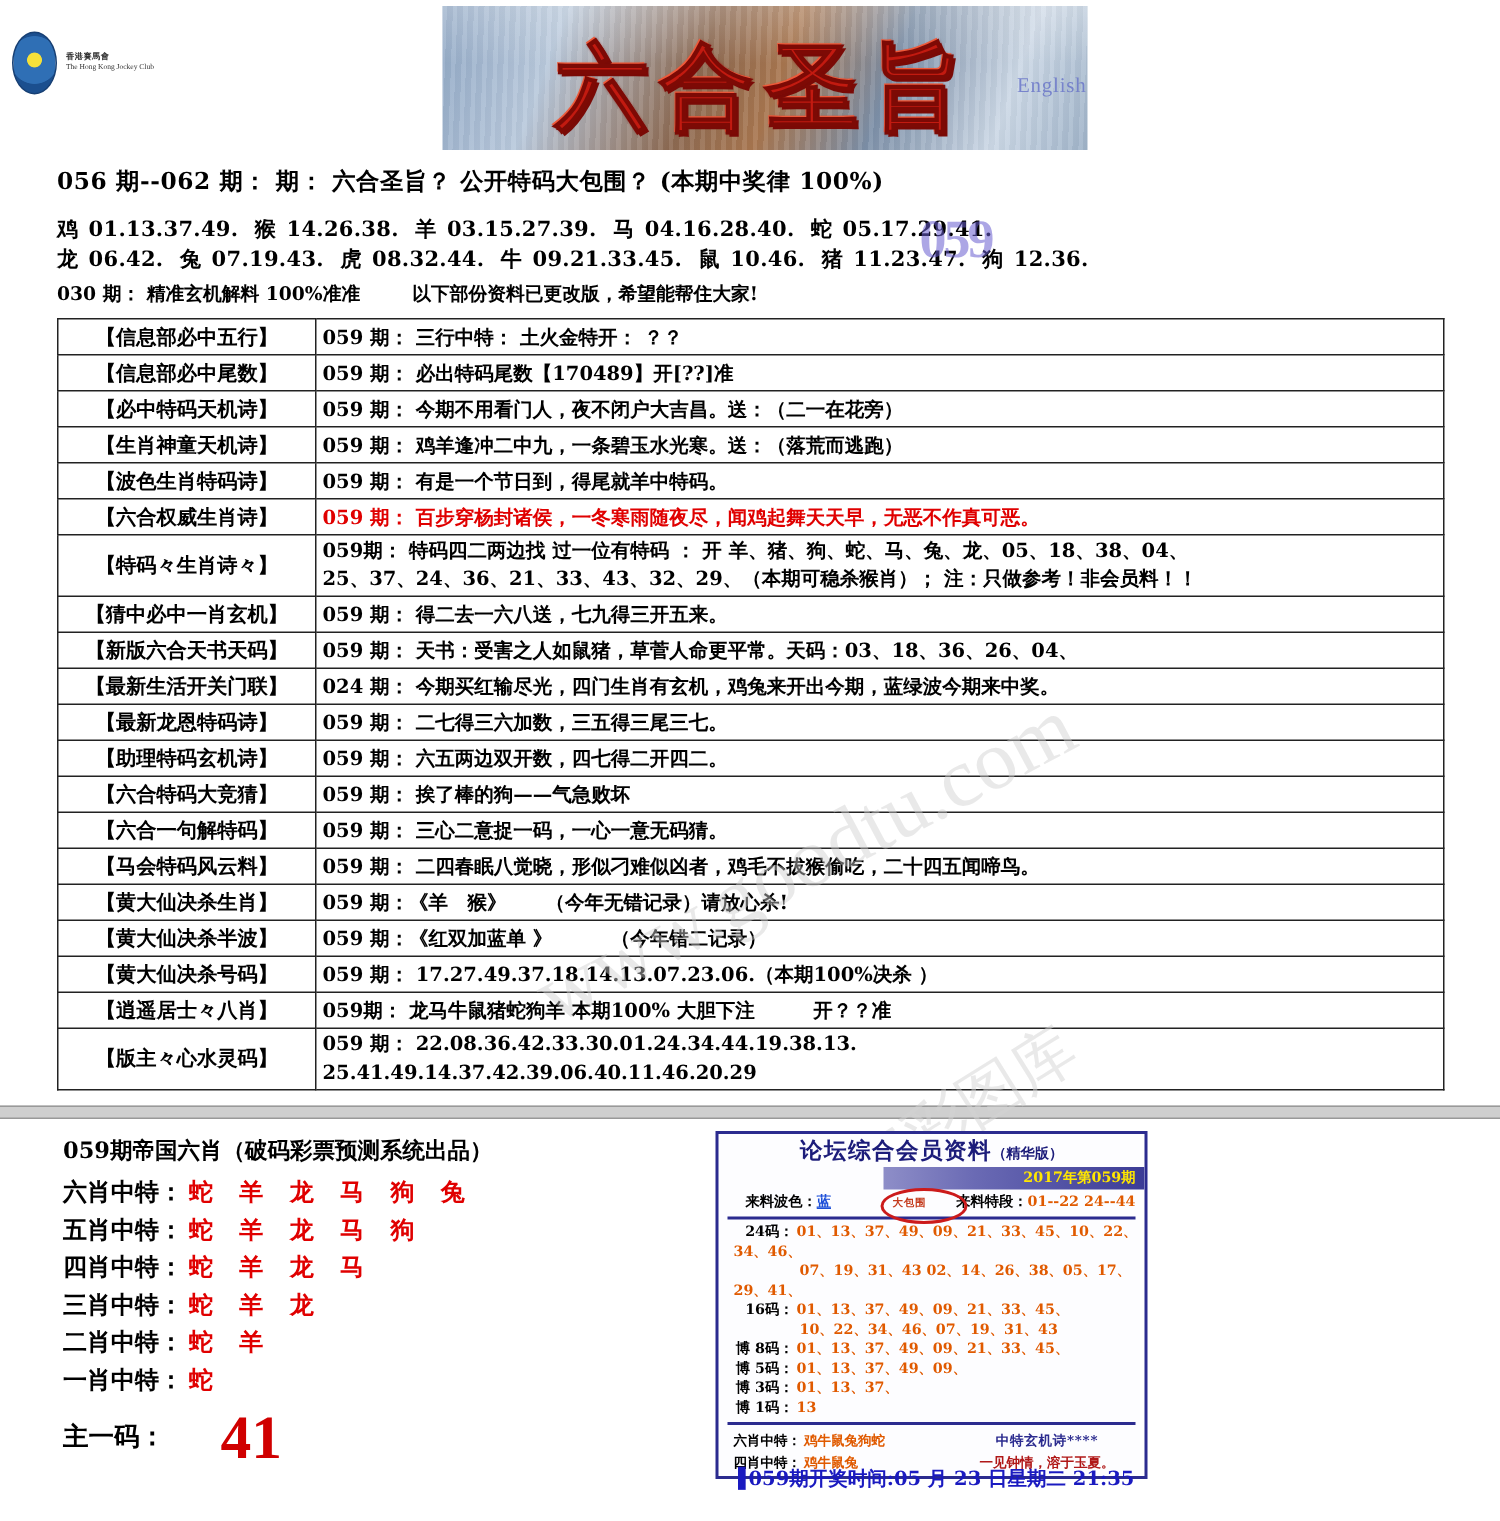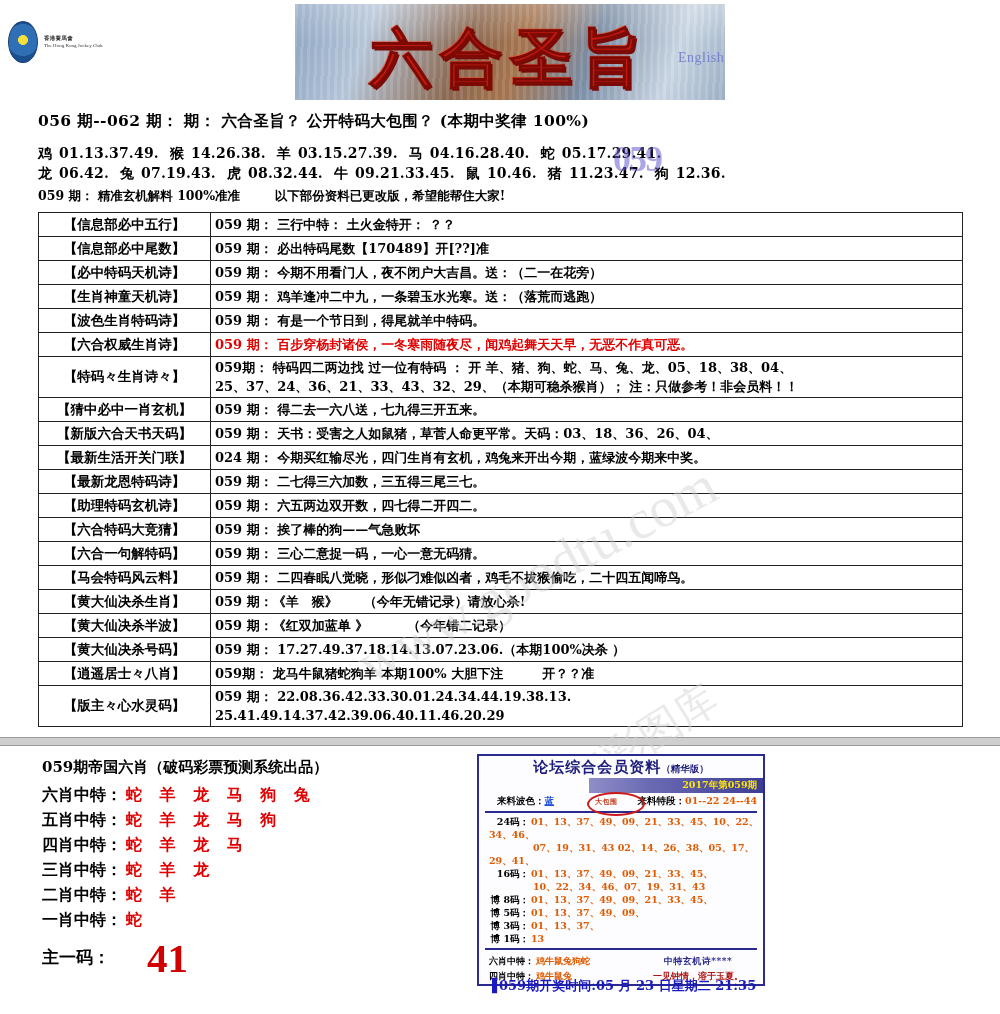--- a/index.html
+++ b/index.html
@@ -154,21 +154,21 @@
   <div class="intro">
     <div class="intro-line1">056 期--062 期： 期： 六合圣旨？ 公开特码大包围？ (本期中奖律 100%)</div>
 
     <div class="zodiac-rows">
       <div class="zrow" id="zrow0"><span class="z">鸡</span><span class="nums"> 01.13.37.49.</span><span class="z">猴</span><span class="nums"> 14.26.38.</span><span class="z">羊</span><span class="nums"> 03.15.27.39.</span><span class="z">马</span><span class="nums"> 04.16.28.40.</span><span class="z">蛇</span><span class="nums"> 05.17.29.41.</span></div>
       <div class="zrow" id="zrow1"><span class="z">龙</span><span class="nums"> 06.42.</span><span class="z">兔</span><span class="nums"> 07.19.43.</span><span class="z">虎</span><span class="nums"> 08.32.44.</span><span class="z">牛</span><span class="nums"> 09.21.33.45.</span><span class="z">鼠</span><span class="nums"> 10.46.</span><span class="z">猪</span><span class="nums"> 11.23.47.</span><span class="z">狗</span><span class="nums"> 12.36.</span></div>
       <div class="wm-num">059</div>
     </div>
 
     <div class="intro-line3">
-      <span>059 期： 精准玄机解料 100%准准</span>
+      <span>030 期： 精准玄机解料 100%准准</span>
       <span class="sp"></span>
       <span>以下部份资料已更改版，希望能帮住大家!</span>
     </div>
   </div>
 
   <div class="tbl-wrap">
     <table class="main">
       <tbody id="tbody-main">
           <tr>
             <td class="lbl">【信息部必中五行】</td>

